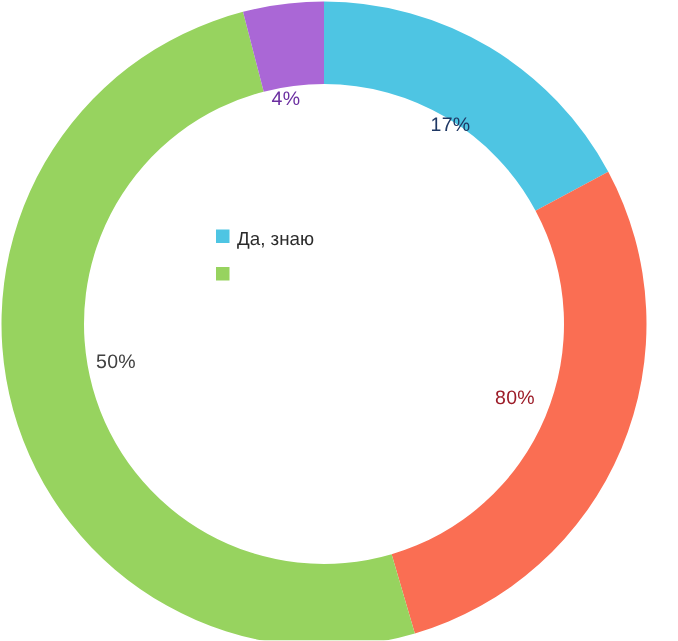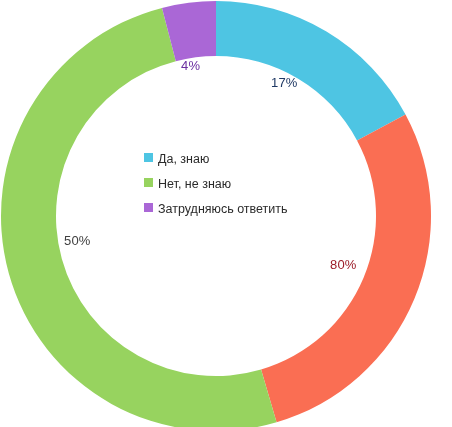--- a/index.html
+++ b/index.html
@@ -60,41 +60,36 @@
 
   <svg id="donut-svg" viewBox="0 0 452 427">
     <g id="donut-segments">
         <path d="M 216 1 A 215 215 0 0 1 405.5124731412301 114.4617189238732 L 357.03253815161315 140.43662803637076 A 160 160 0 0 0 216 56 Z" fill="#4ec5e3"></path>
         <path d="M 405.5124731412301 114.4617189238732 A 215 215 0 0 1 276.5724997209074 422.2909893271169 L 261.07720909462876 369.51887577831957 A 160 160 0 0 0 357.03253815161315 140.43662803637076 Z" fill="#fa6e53"></path>
         <path d="M 276.5724997209074 422.2909893271169 A 215 215 0 1 1 162.00318275606813 7.891029199783361 L 175.81632205102744 61.12820777658297 A 160 160 0 1 0 261.07720909462876 369.51887577831957 Z" fill="#97d35f"></path>
         <path d="M 162.00318275606813 7.891029199783361 A 215 215 0 0 1 216.00000000000014 1 L 216.0000000000001 56 A 160 160 0 0 0 175.81632205102744 61.12820777658297 Z" fill="#aa67d6"></path>
       </g>
   </svg>
 
-  <div class="pct-label" style="left: 271px; top: 75px; color: rgb(31, 56, 100);">17%</div>
+  <div class="pct-label" style="left: 287px; top: 75px; color: rgb(31, 56, 100);">17%</div>
 
   <div class="pct-label" style="left: 330px; top: 257px; color: rgb(156, 28, 40);">80%</div>
 
   <div class="pct-label" style="left: 64px; top: 233px; color: rgb(64, 64, 64);">50%</div>
 
   <div class="pct-label" style="left: 181px; top: 58px; color: rgb(107, 47, 160);">4%</div>
 
   <div id="legend">
 
     <div class="legend-row">
       <span class="legend-swatch" style="background: rgb(78, 197, 227);"></span>
       <span class="legend-label">Да, знаю</span>
     </div>
 
 
     <div class="legend-row">
       <span class="legend-swatch" style="background: rgb(151, 211, 95);"></span>
-      <span class="legend-label">Нет, не знаю</span>
     </div>
 
-    <div class="legend-row">
-      <span class="legend-swatch" style="background: rgb(170, 103, 214);"></span>
-      <span class="legend-label">Затрудняюсь ответить</span>
-    </div>
 
   </div>
 
 </div>
 
 </body></html>

